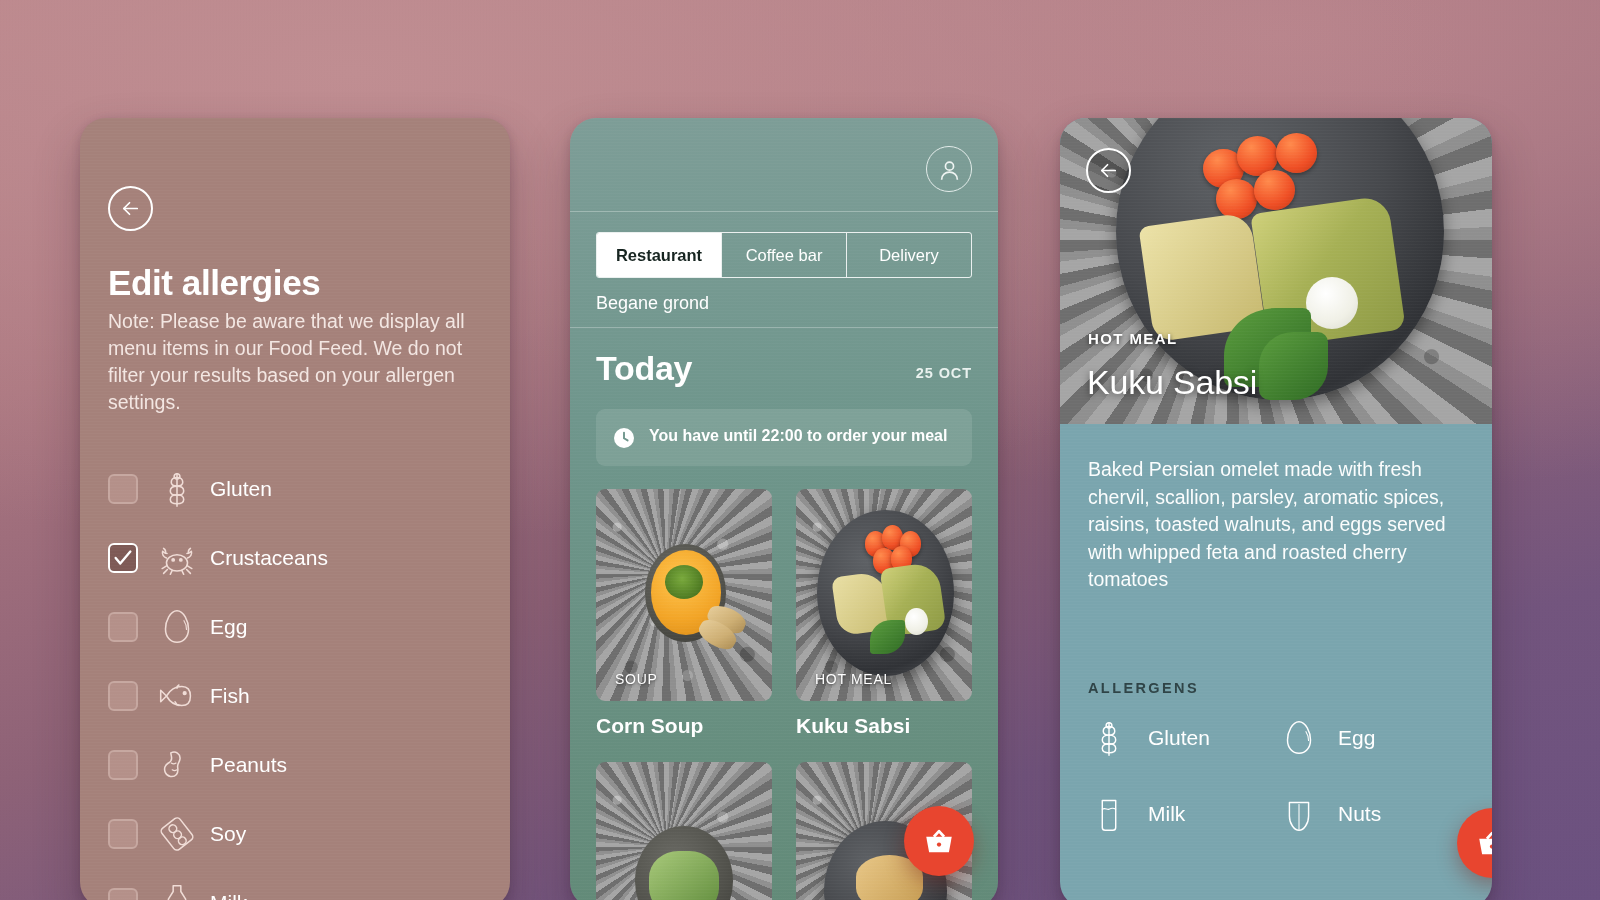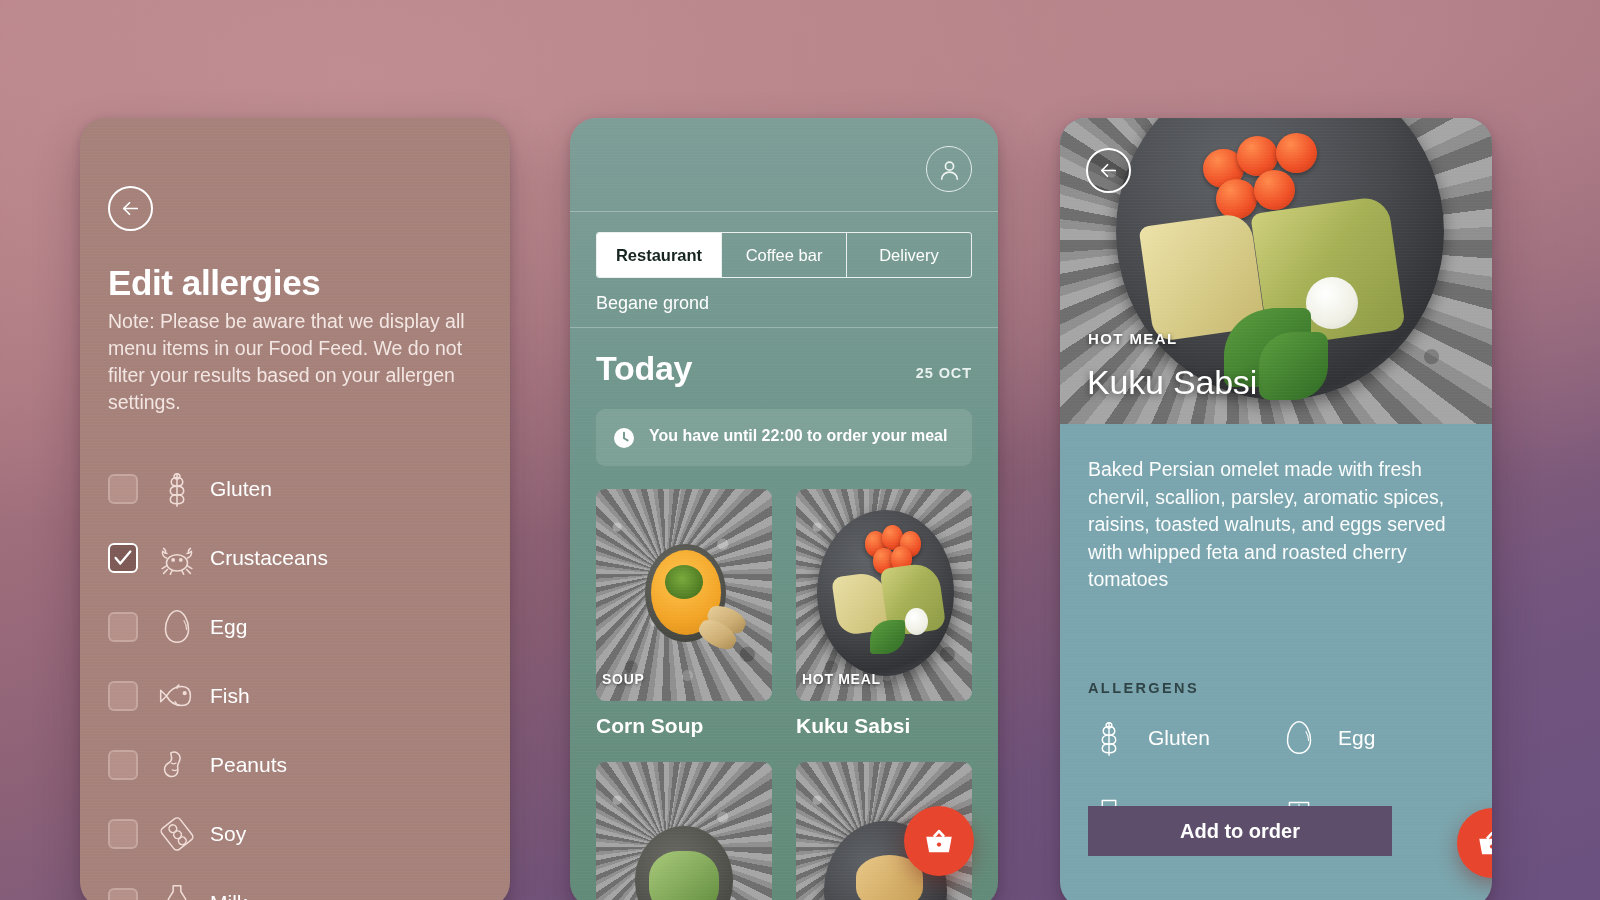--- a/index.html
+++ b/index.html
@@ -75,21 +75,21 @@
       radial-gradient(circle at 12% 18%, rgba(255,255,255,.30) 0 4px, transparent 5px),
       radial-gradient(circle at 34% 62%, rgba(255,255,255,.22) 0 6px, transparent 7px),
       radial-gradient(circle at 72% 26%, rgba(255,255,255,.26) 0 5px, transparent 6px),
       radial-gradient(circle at 86% 78%, rgba(0,0,0,.22) 0 7px, transparent 8px),
       radial-gradient(circle at 52% 88%, rgba(255,255,255,.18) 0 5px, transparent 6px),
       radial-gradient(circle at 20% 84%, rgba(0,0,0,.18) 0 6px, transparent 7px),
       repeating-conic-gradient(from 10deg at 40% 40%, #8e8e8e 0 3deg, #6f6f6f 3deg 7deg, #a3a3a3 7deg 11deg),
       linear-gradient(140deg,#8c8c8c,#6a6a6a);
     filter:contrast(1.05) saturate(.25);
   }
-  .cat-tag { position:absolute; left:6px; bottom:14px; font-size:14px; font-weight:700;
+  .cat-tag { position:absolute; left:19px; bottom:14px; font-size:14px; font-weight:400;
              color:#fff; letter-spacing:.7px; text-shadow:0 1px 3px rgba(0,0,0,.55); z-index:3; }
   .card-name { font-size:21px; font-weight:700; color:#fff; margin-top:13px; }
   .plate { position:absolute; border-radius:50%;
            background:radial-gradient(circle at 36% 30%, #5e6165 0%, #46484c 48%, #303236 76%, #55585c 100%);
            box-shadow:0 6px 16px rgba(0,0,0,.4); }
   .bowl { position:absolute; border-radius:50%;
           background:radial-gradient(circle at 40% 32%, #6a6a64 0%, #4f4f49 60%, #3a3a36 100%); }
   .soup { position:absolute; border-radius:50%;
           background:radial-gradient(circle at 42% 34%, #ffc44d 0%, #f2a426 60%, #d98b16 100%); }
   .herb { position:absolute; border-radius:50%;
@@ -423,21 +423,20 @@
     </div>
     <div class="al-item">
       <svg viewBox="0 0 48 48" fill="none" stroke="#ffffff" stroke-width="1.5" stroke-linecap="round" stroke-linejoin="round">
         <path d="M14 12h20v14c0 8-5 15-10 15S14 34 14 26V12z"></path>
         <path d="M24 14v26" stroke-width="1.1"></path>
       </svg>
       <span>Nuts</span>
     </div>
   </div>
 
-  <div class="add-btn">Add to order</div>
 
   <div class="fab" style="right:-35px; bottom:30px;">
     <svg viewBox="0 0 24 24">
       <path d="M3 9h18l-2 11H5L3 9z" fill="#fff"></path>
       <path d="M8.4 9l3.6-4 3.6 4" fill="none" stroke="#fff" stroke-width="1.9" stroke-linejoin="round"></path>
       <circle cx="12" cy="14.5" r="1.5" fill="#e8452f"></circle>
     </svg>
   </div>
 </div>
 

